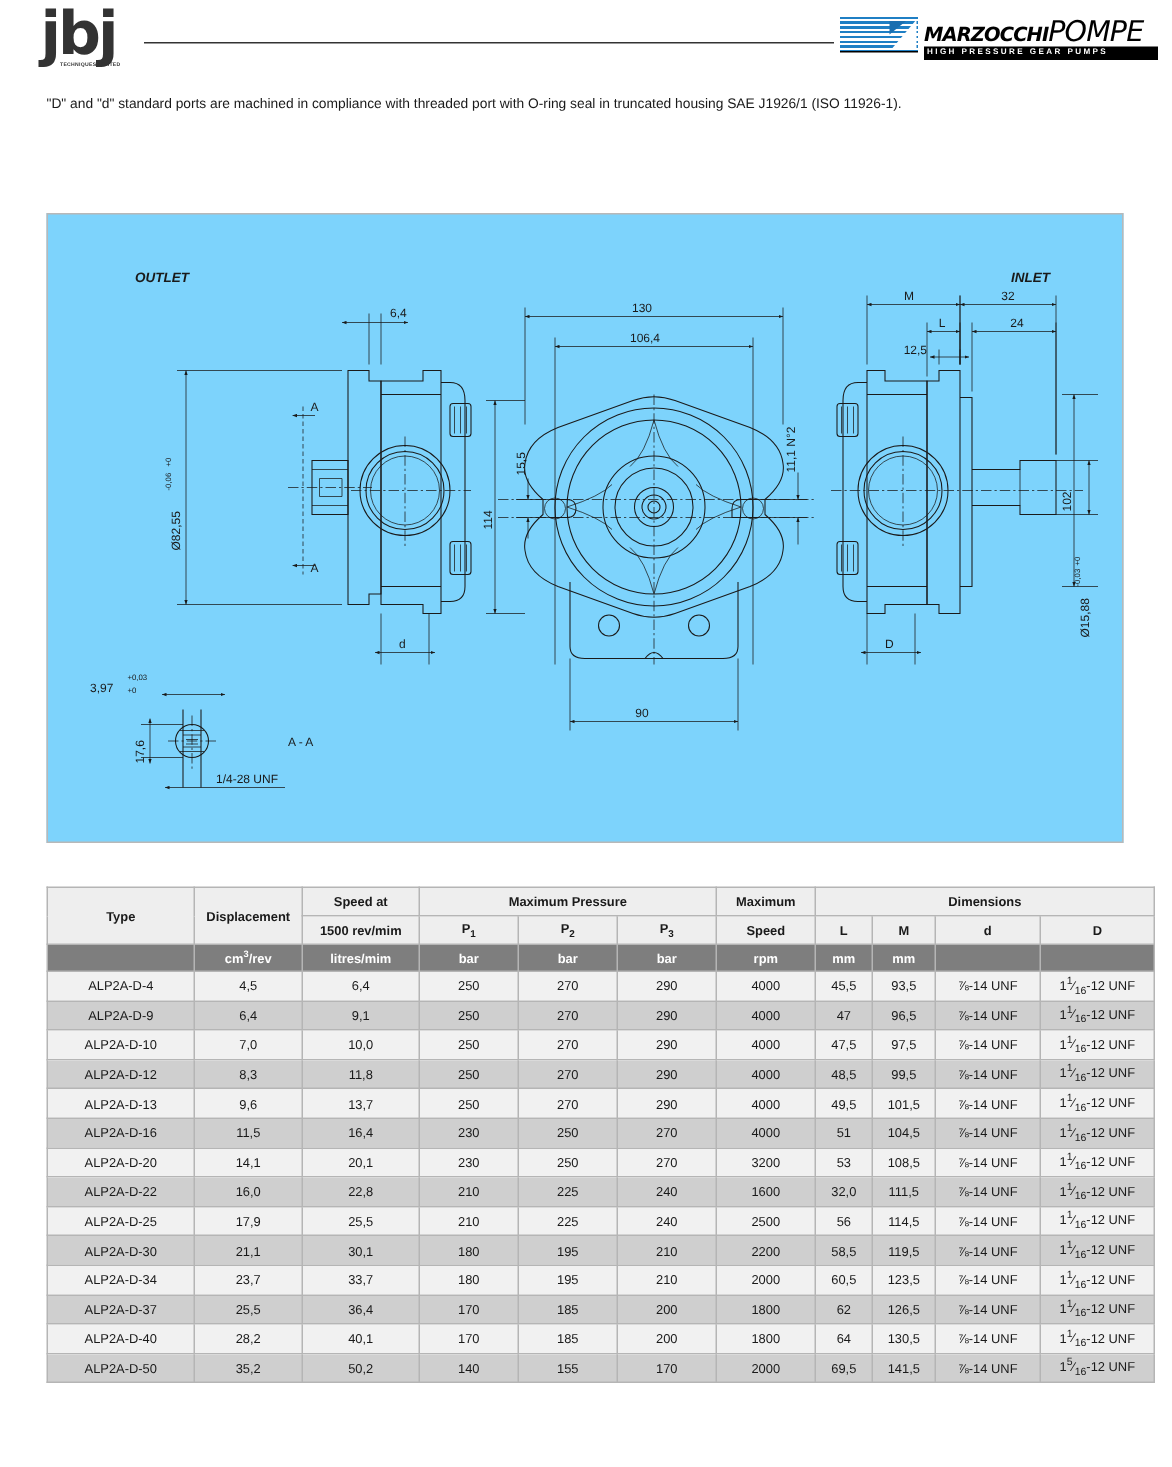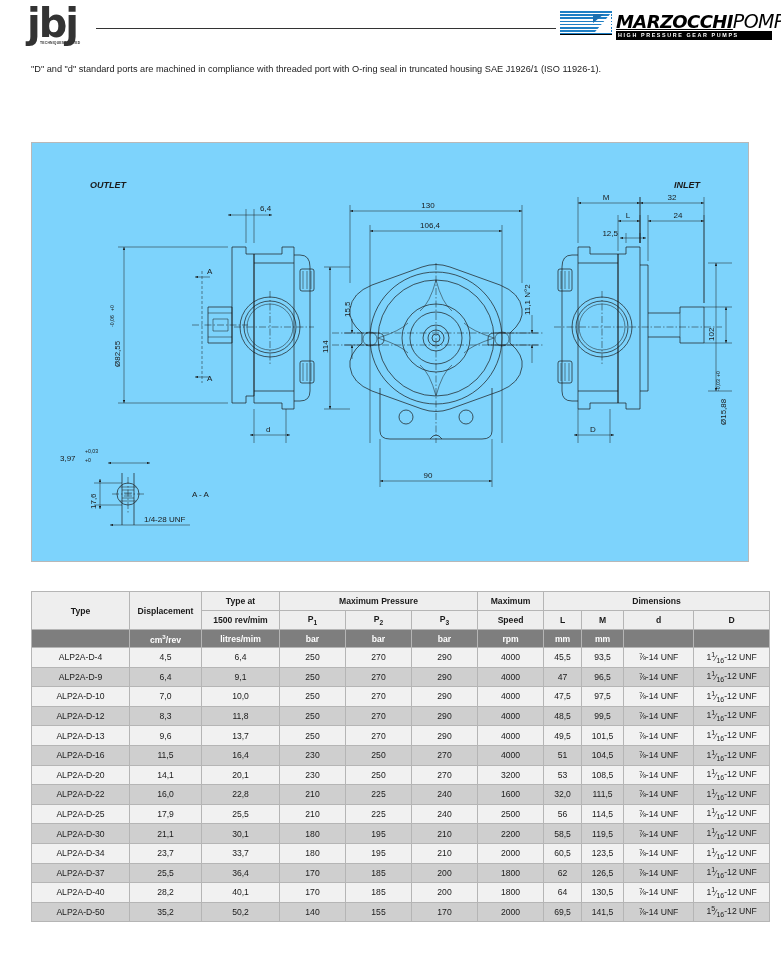--- a/index.html
+++ b/index.html
@@ -82,24 +82,23 @@
   }
   .marz-name {
     position: absolute;
     left: 56px; top: 0px;
     white-space: nowrap;
   }
   .marz-name .m1 {
     font-family: "DejaVu Sans", sans-serif;
     font-weight: bold;
     font-style: italic;
-    font-size: 18px;
+    font-size: 13px;
     letter-spacing: -0.6px;
     color: #000000;
-    text-decoration: underline;
   }
   .marz-name .m2 {
     font-family: "DejaVu Sans", sans-serif;
     font-style: italic;
     font-size: 19px;
     letter-spacing: -0.6px;
     color: #000000;
   }
   .marz-tag {
     position: absolute;
@@ -451,21 +450,21 @@
     <col style="width:66px">
     <col style="width:38px">
     <col style="width:42px">
     <col style="width:70px">
     <col style="width:76px">
   </colgroup>
   <thead>
     <tr>
       <th rowspan="2">Type</th>
       <th rowspan="2">Displacement</th>
-      <th>Type at</th>
+      <th>Speed at</th>
       <th colspan="3">Maximum Pressure</th>
       <th>Maximum</th>
       <th colspan="4">Dimensions</th>
     </tr>
     <tr>
       <th>1500 rev/mim</th>
       <th><span>P</span><span class="sub">1</span></th>
       <th><span>P</span><span class="sub">2</span></th>
       <th><span>P</span><span class="sub">3</span></th>
       <th>Speed</th>

